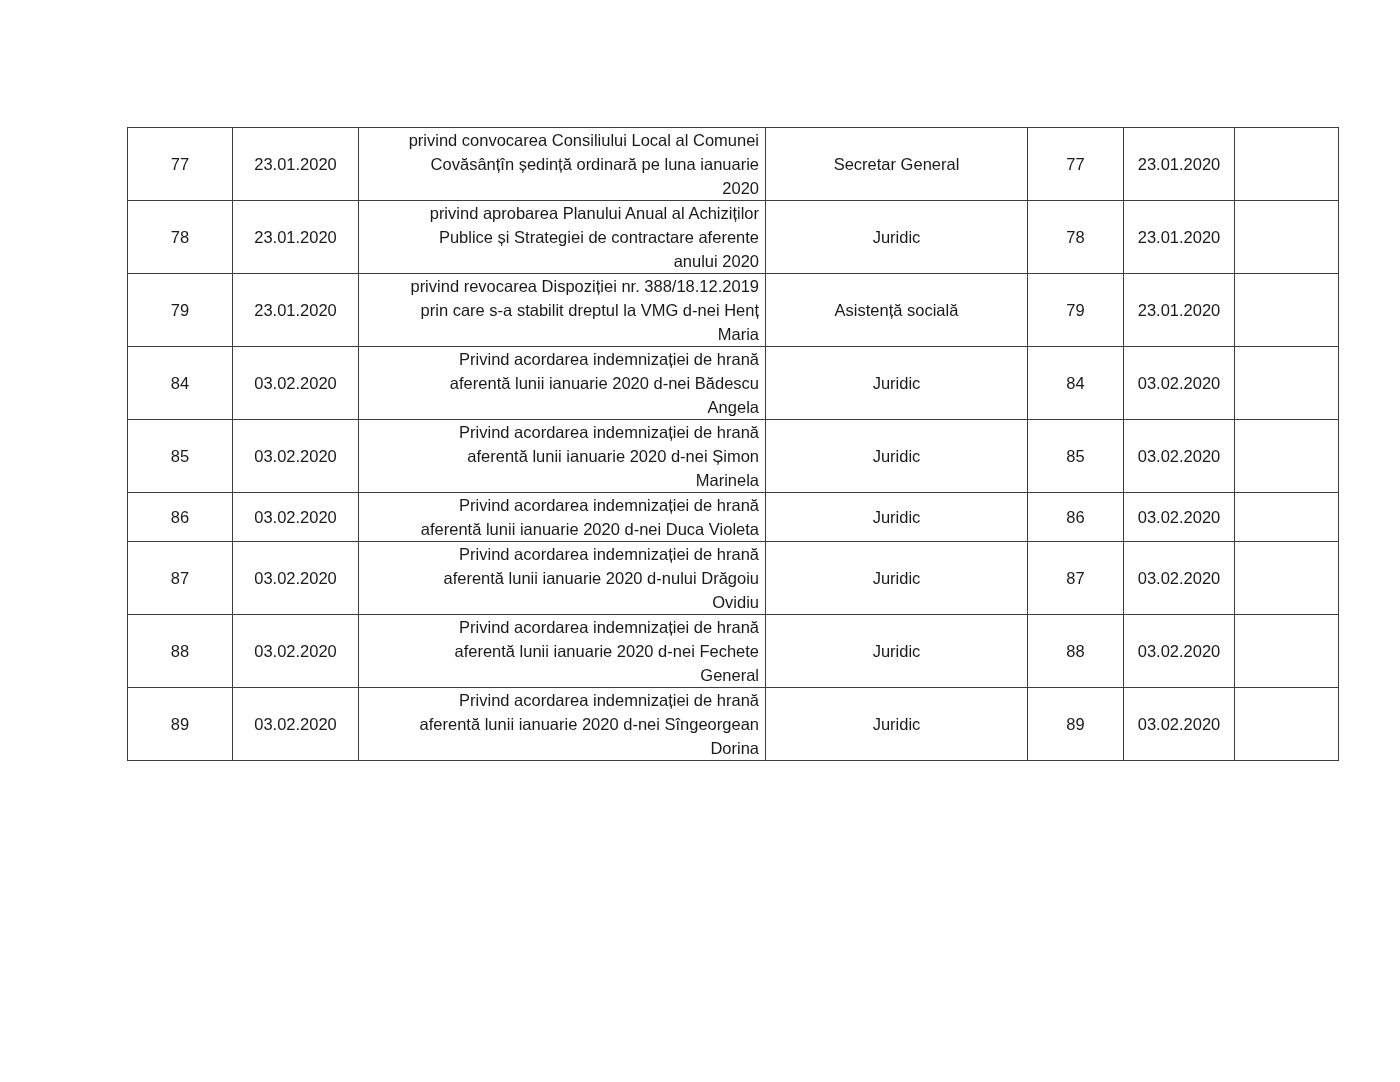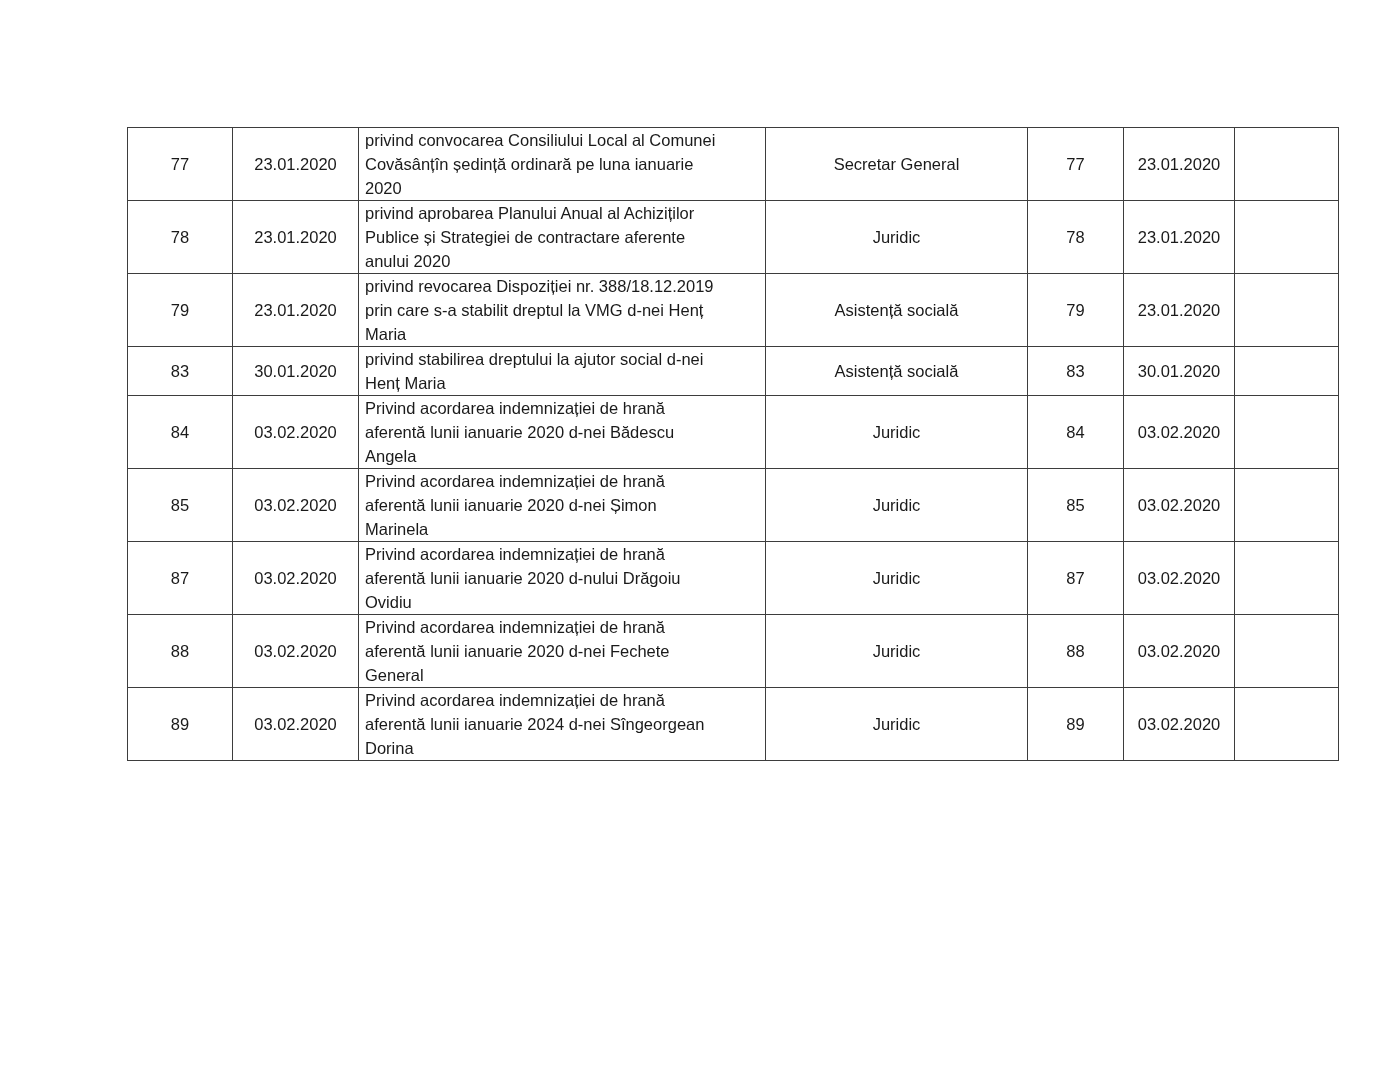--- a/index.html
+++ b/index.html
@@ -40,21 +40,21 @@
     word-wrap: break-word;
   }
   .col-nrcrt   { width: 105px; }
   .col-dataem  { width: 126px; }
   .col-continut{ width: 407px; }
   .col-compart { width: 262px; }
   .col-nr      { width: 96px;  }
   .col-data    { width: 111px; }
   .col-obs     { width: 104px; }
   .continut-line {
-    text-align: left;
+    text-align: right;
     white-space: nowrap;
   }
 </style>
 </head>
 <body>
 
 <div class="page">
   <table class="register">
     <colgroup>
       <col class="col-nrcrt">
@@ -99,32 +99,20 @@
             <div class="continut-line">privind revocarea Dispoziției nr. 388/18.12.2019</div>
             <div class="continut-line">prin care s-a stabilit dreptul la VMG d-nei Henț</div>
             <div class="continut-line">Maria</div>
           </td>
           <td>Asistență socială</td>
           <td>79</td>
           <td>23.01.2020</td>
           <td></td>
         </tr>
         <tr>
-          <td>83</td>
-          <td>30.01.2020</td>
-          <td>
-            <div class="continut-line">privind stabilirea dreptului la ajutor social d-nei</div>
-            <div class="continut-line">Henț Maria</div>
-          </td>
-          <td>Asistență socială</td>
-          <td>83</td>
-          <td>30.01.2020</td>
-          <td></td>
-        </tr>
-        <tr>
           <td>84</td>
           <td>03.02.2020</td>
           <td>
             <div class="continut-line">Privind acordarea indemnizației de hrană</div>
             <div class="continut-line">aferentă lunii ianuarie 2020 d-nei Bădescu</div>
             <div class="continut-line">Angela</div>
           </td>
           <td>Juridic</td>
           <td>84</td>
           <td>03.02.2020</td>
@@ -133,20 +121,32 @@
         <tr>
           <td>85</td>
           <td>03.02.2020</td>
           <td>
             <div class="continut-line">Privind acordarea indemnizației de hrană</div>
             <div class="continut-line">aferentă lunii ianuarie 2020 d-nei Șimon</div>
             <div class="continut-line">Marinela</div>
           </td>
           <td>Juridic</td>
           <td>85</td>
+          <td>03.02.2020</td>
+          <td></td>
+        </tr>
+        <tr>
+          <td>86</td>
+          <td>03.02.2020</td>
+          <td>
+            <div class="continut-line">Privind acordarea indemnizației de hrană</div>
+            <div class="continut-line">aferentă lunii ianuarie 2020 d-nei Duca Violeta</div>
+          </td>
+          <td>Juridic</td>
+          <td>86</td>
           <td>03.02.2020</td>
           <td></td>
         </tr>
         <tr>
           <td>87</td>
           <td>03.02.2020</td>
           <td>
             <div class="continut-line">Privind acordarea indemnizației de hrană</div>
             <div class="continut-line">aferentă lunii ianuarie 2020 d-nului Drăgoiu</div>
             <div class="continut-line">Ovidiu</div>
@@ -167,21 +167,21 @@
           <td>Juridic</td>
           <td>88</td>
           <td>03.02.2020</td>
           <td></td>
         </tr>
         <tr>
           <td>89</td>
           <td>03.02.2020</td>
           <td>
             <div class="continut-line">Privind acordarea indemnizației de hrană</div>
-            <div class="continut-line">aferentă lunii ianuarie 2024 d-nei Sîngeorgean</div>
+            <div class="continut-line">aferentă lunii ianuarie 2020 d-nei Sîngeorgean</div>
             <div class="continut-line">Dorina</div>
           </td>
           <td>Juridic</td>
           <td>89</td>
           <td>03.02.2020</td>
           <td></td>
         </tr>
       </tbody>
   </table>
 </div>

